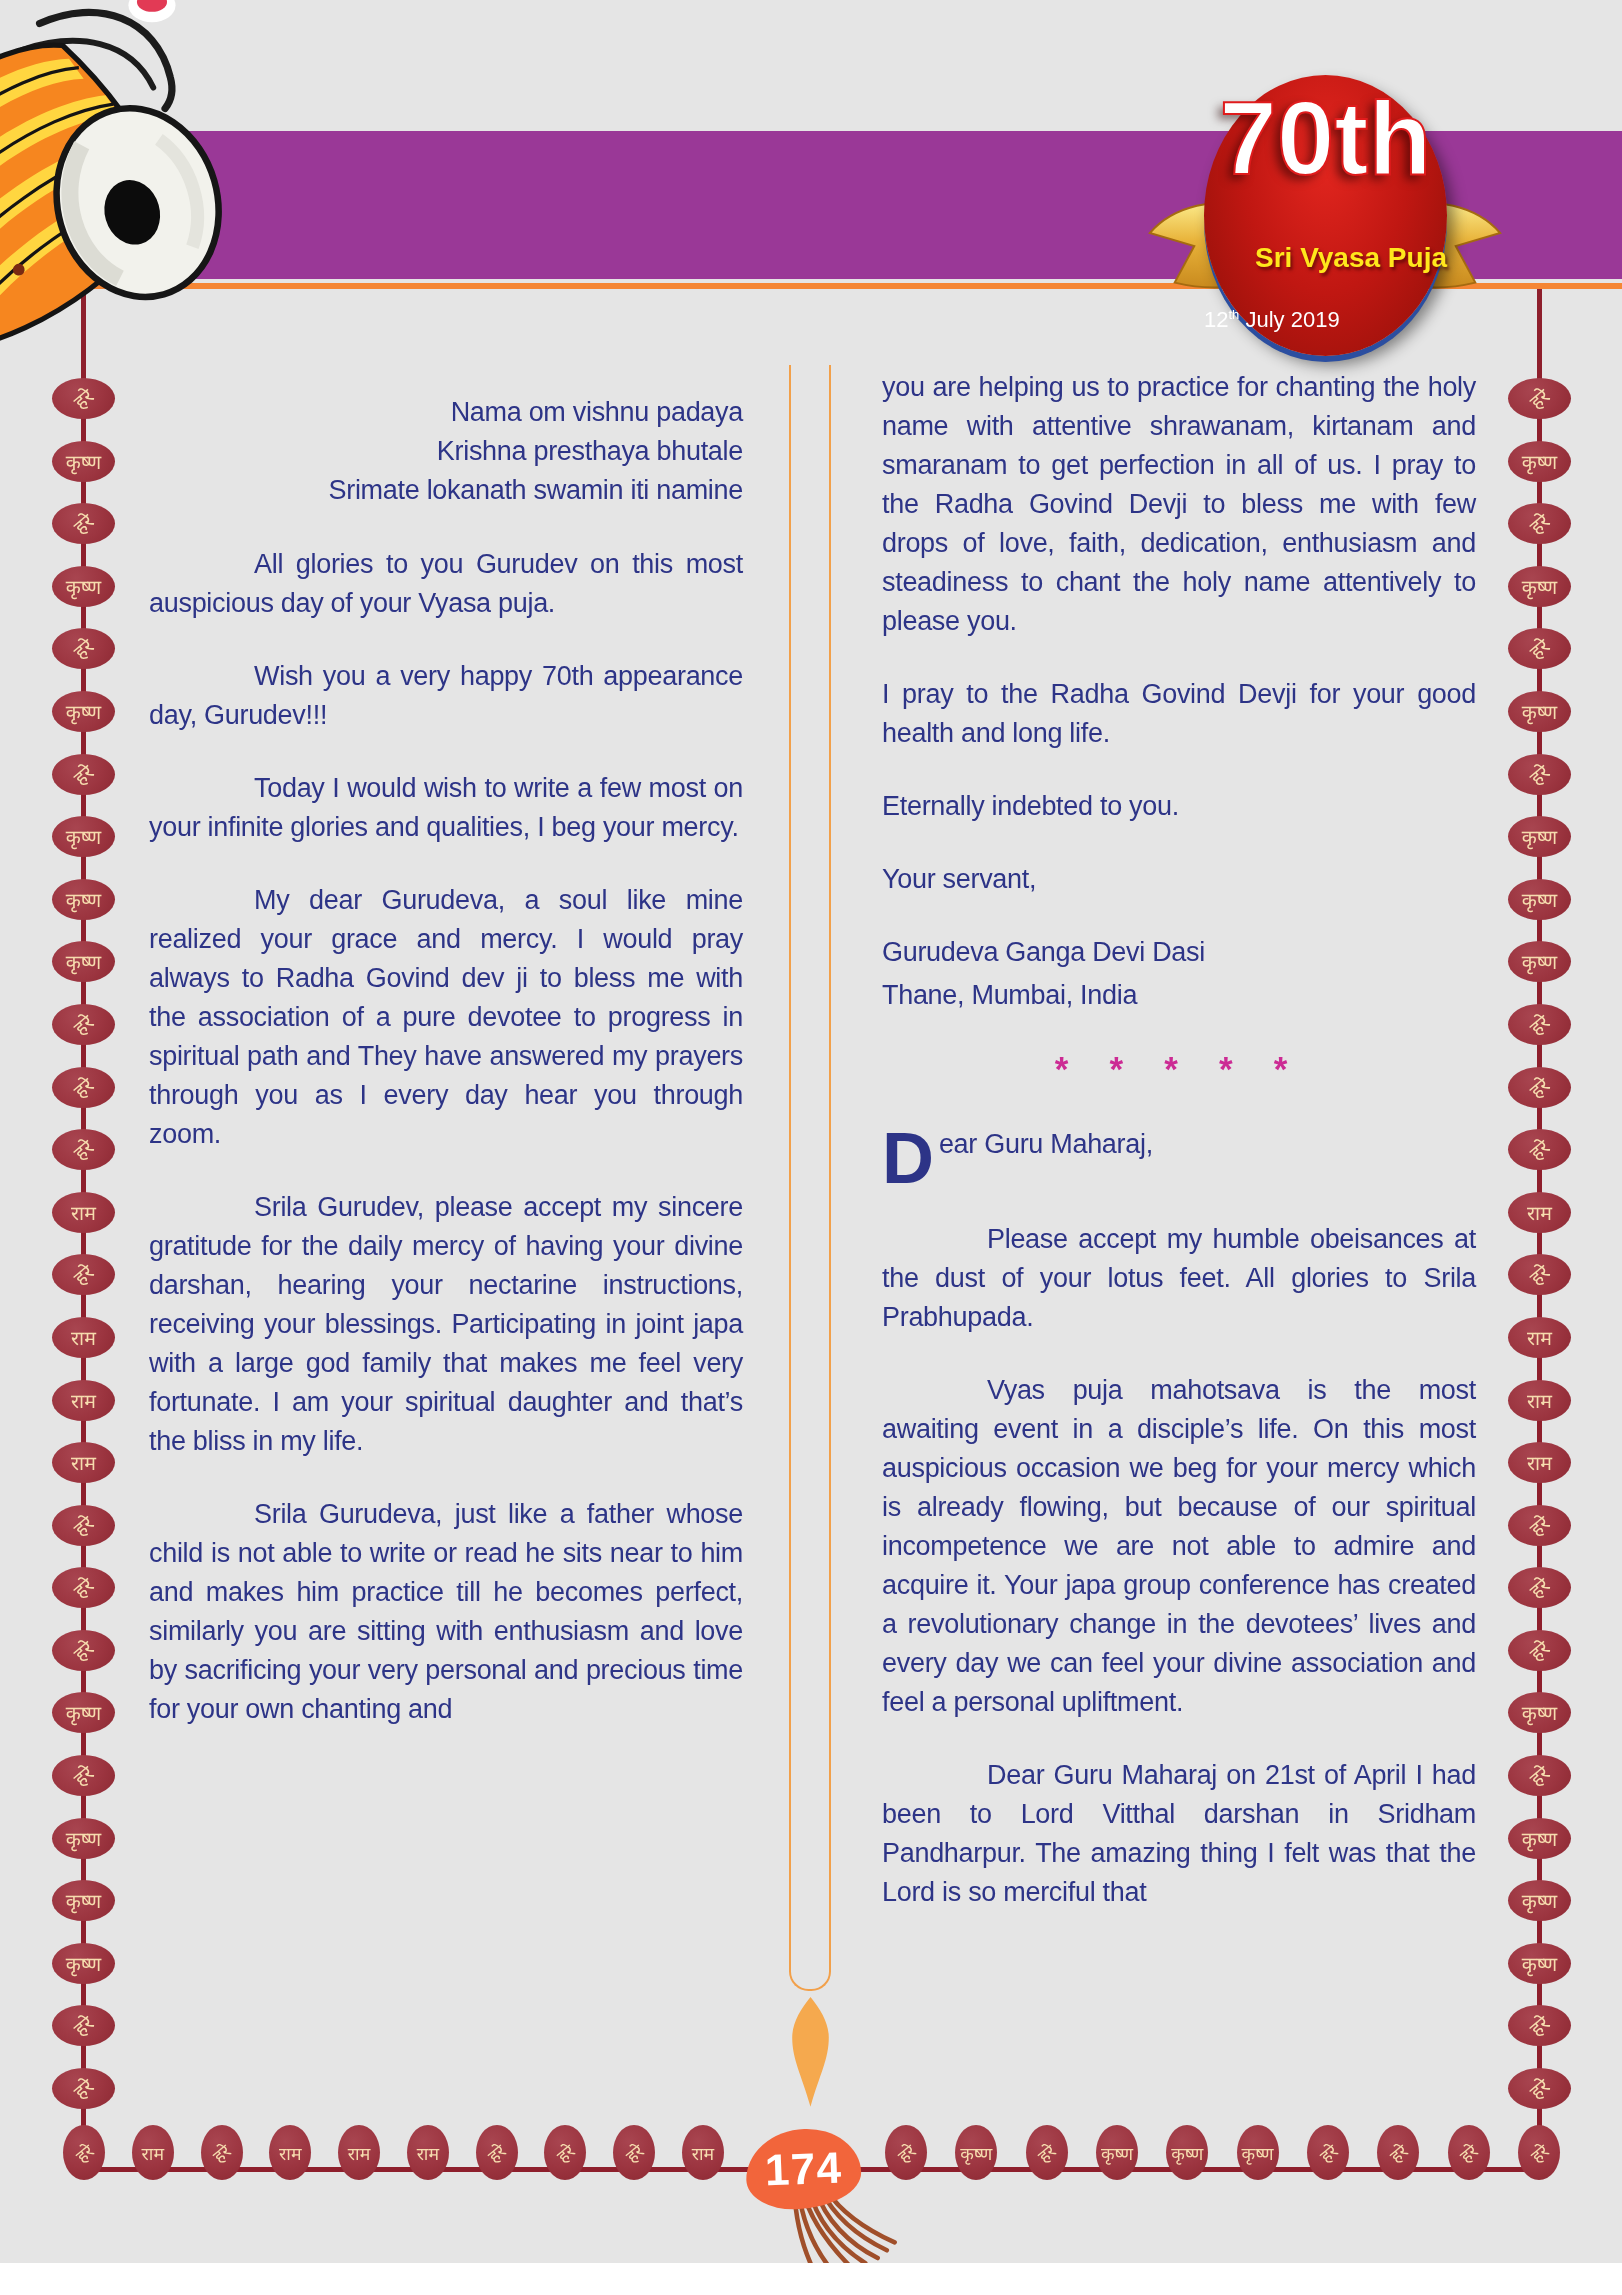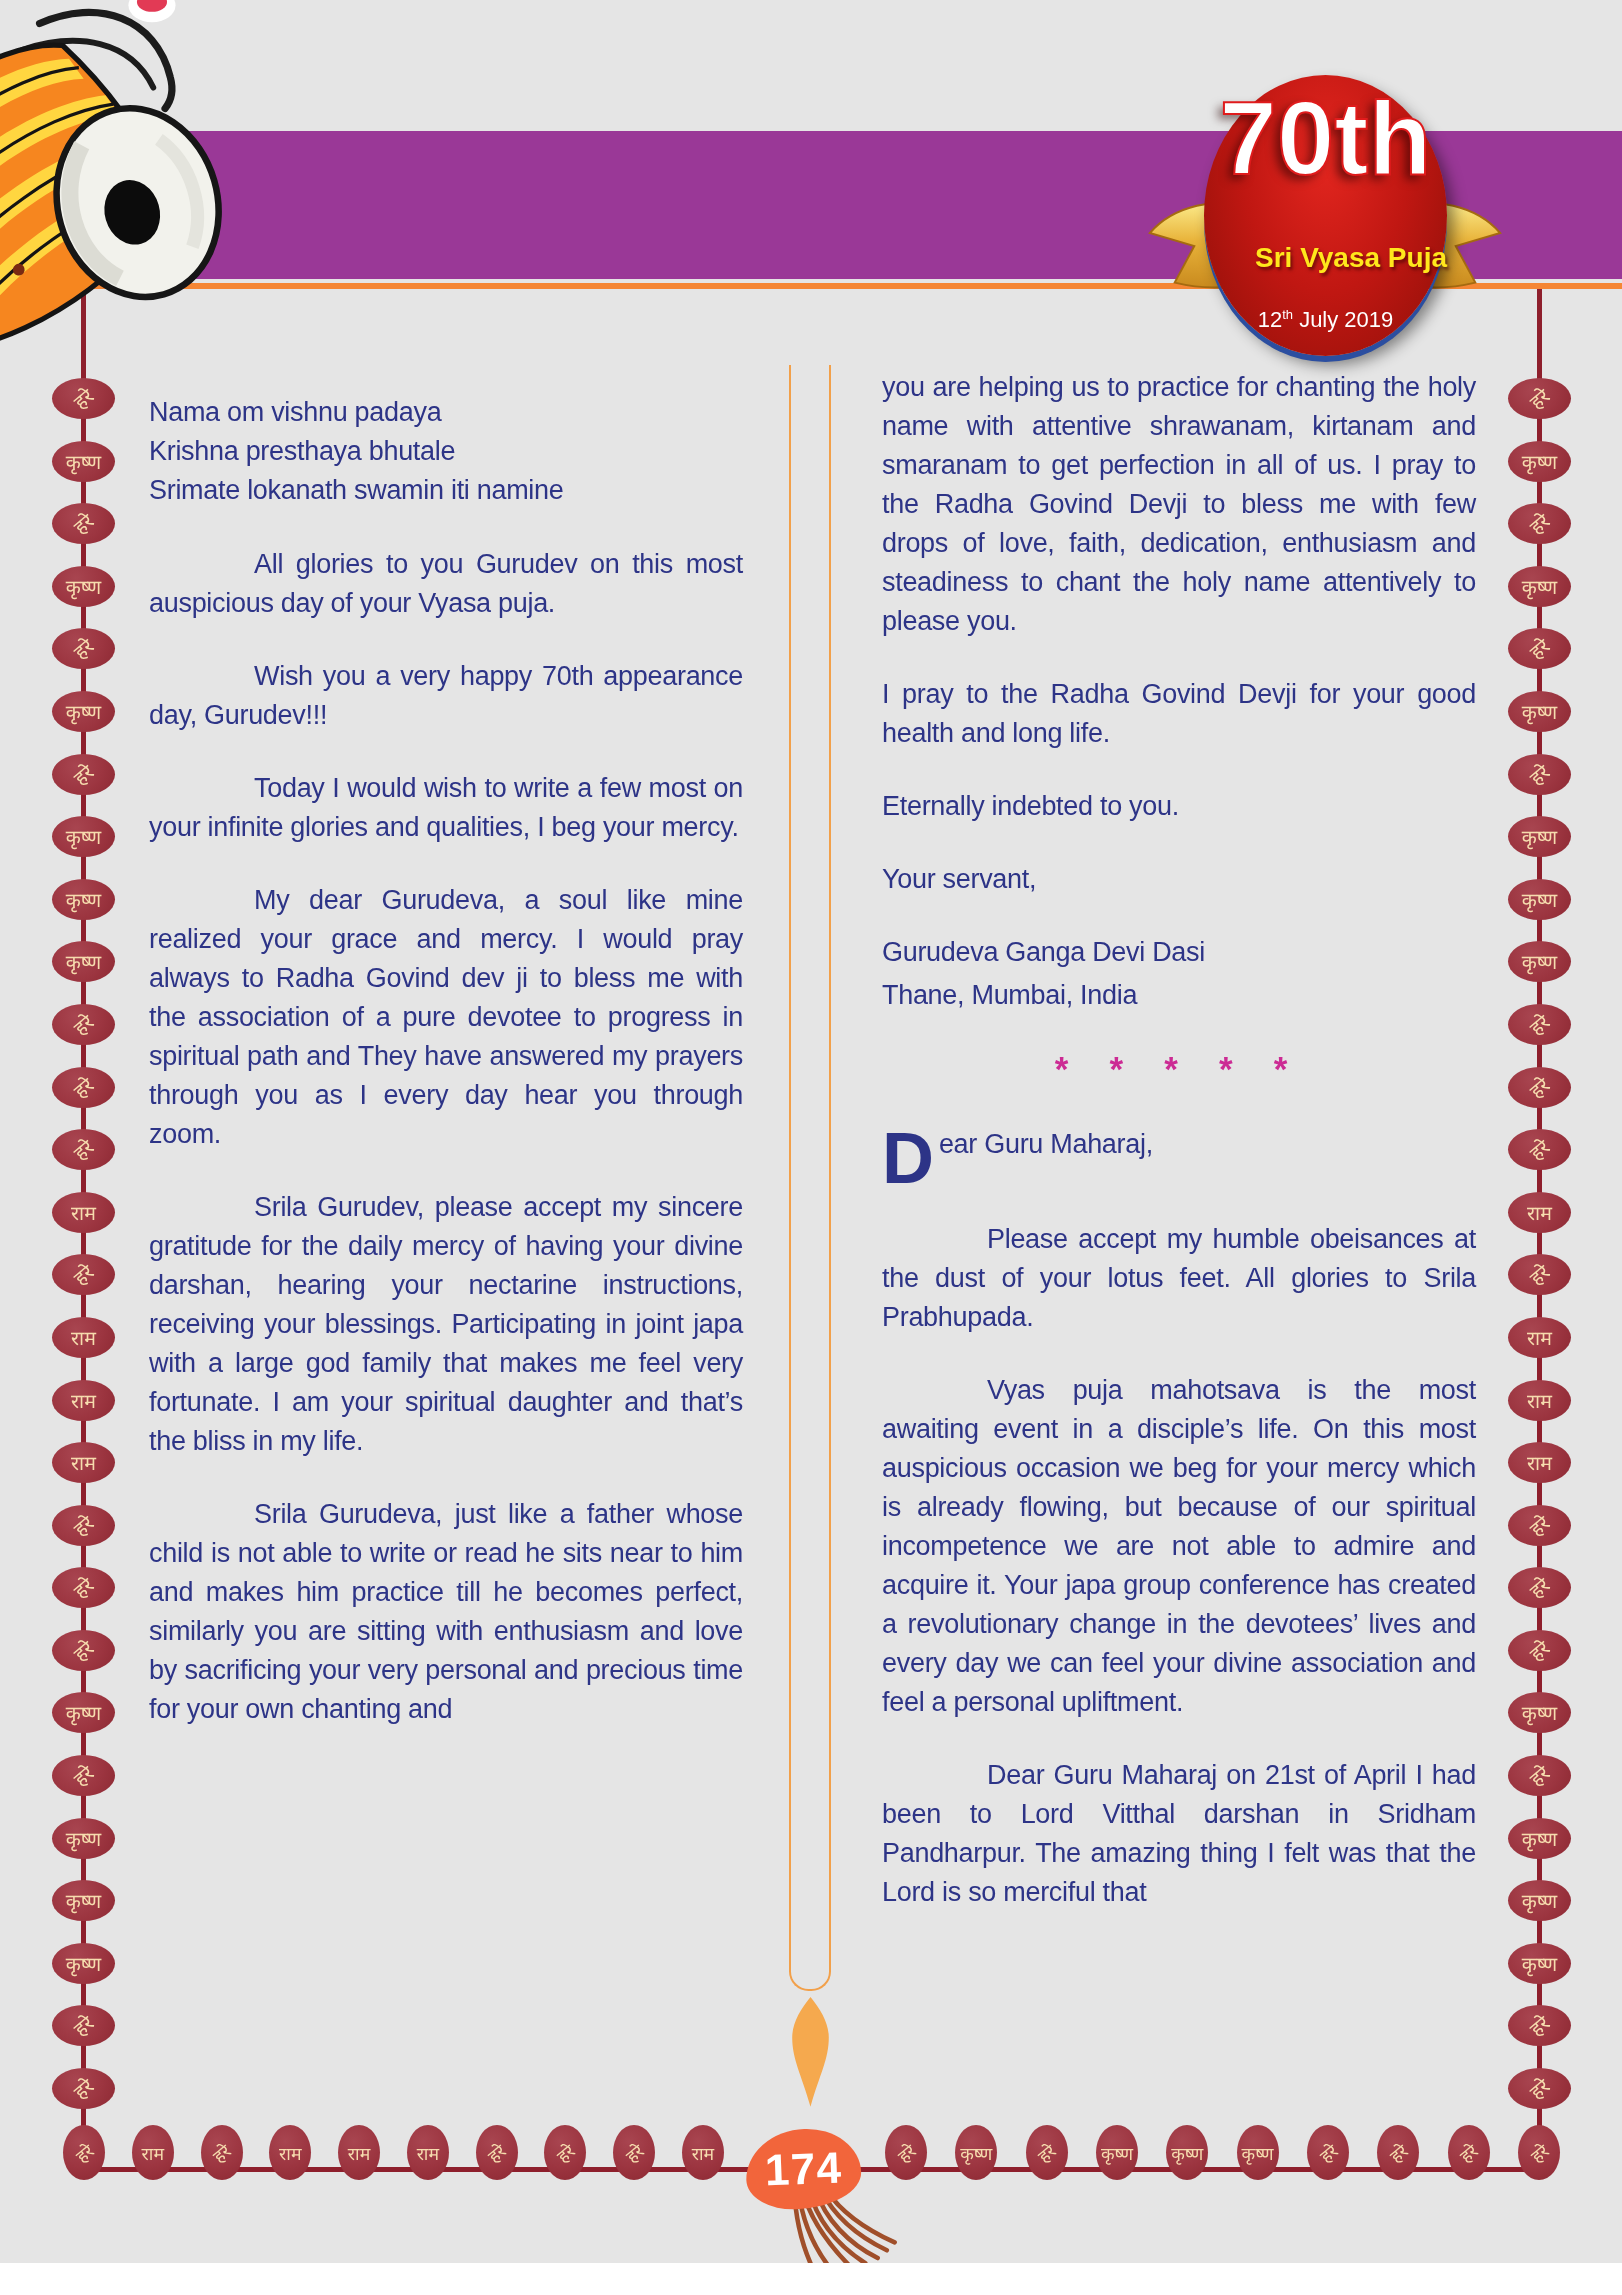--- a/index.html
+++ b/index.html
@@ -16,21 +16,21 @@
   
   .badge{position:absolute;left:1142px;top:62px;width:366px;height:308px;z-index:4;}
   .ribbon{position:absolute;left:0;top:108px;width:366px;height:141px;}
   .badge-circle{position:absolute;left:62px;top:13px;width:243px;height:281px;border-radius:50%;
     background:radial-gradient(ellipse at 50% 30%,#e3261f 0%,#c01712 48%,#8c0f08 100%);
     box-shadow:0 5.9px 0 #2b4ea0,6.5px 9.2px 14.4px rgba(0,0,0,.45);}
   .badge-title{position:absolute;top:5.2px;width:100%;text-align:center;font-size:103px;font-weight:bold;color:#ffffff;
     -webkit-text-stroke:2px #e01b1c;text-shadow:-5.9px 4.6px 9.2px rgba(40,0,0,.55);}
   .badge-subtitle{position:absolute;top:167px;width:100%;text-align:right;font-size:28px;font-weight:bold;color:#ffe71c;
     text-shadow:2px 2.6px 3.3px rgba(60,0,0,.6);}
-  .badge-date{position:absolute;top:232px;width:100%;text-align:center;font-size:22px;color:#ffffff;}
+  .badge-date{position:absolute;top:232px;width:100%;text-align:left;font-size:22px;color:#ffffff;}
   .badge-date sup{font-size:13px;}
 
   
   .string{position:absolute;background:#8e1f2c;z-index:1;}
   .string-left{left:81px;top:289px;width:4.6px;height:1885px;}
   .string-right{left:1537px;top:289px;width:4.6px;height:1885px;}
   .string-bottom{left:84px;top:2167px;width:1456px;height:4.6px;}
 
   
   .beads-v{position:absolute;top:378px;width:63px;display:flex;flex-direction:column;gap:21.6px;z-index:2;}
@@ -58,21 +58,21 @@
   .page-badge{position:absolute;left:746px;top:2129px;width:115px;height:80px;background:#f2653b;
     border-radius:52% 48% 58% 42% / 62% 56% 44% 38%;transform:rotate(-2deg);
     display:flex;align-items:center;justify-content:center;z-index:3;}
   .page-number{color:#ffffff;font-size:44px;font-weight:bold;letter-spacing:1.3px;}
 
   
   .col{position:absolute;width:594px;color:#2d3487;font-size:27px;line-height:39px;letter-spacing:-0.3px;z-index:2;}
   .col-left{left:149px;top:393px;}
   .col-right{left:882px;top:368px;}
   .verse{margin-bottom:35px;}
-  .verse-line{text-align:left;}
+  .verse-line{text-align:right;}
   .para{margin:0 0 34px 0;text-align:justify;}
   .para.indent{text-indent:105px;}
   .para.no-gap{margin-bottom:3.9px;}
   .stars{text-align:center;color:#cc2b94;font-size:35px;font-weight:bold;letter-spacing:15.7px;margin:2.6px 0 37px 0;}
   .salutation{margin-bottom:34px;}
   .salutation::after{content:"";display:block;clear:both;}
   .dropcap{float:left;font-size:72px;line-height:0.78;font-weight:bold;margin:5.2px 5.2px 0 0;}
 </style>
 </head>
 <body>

